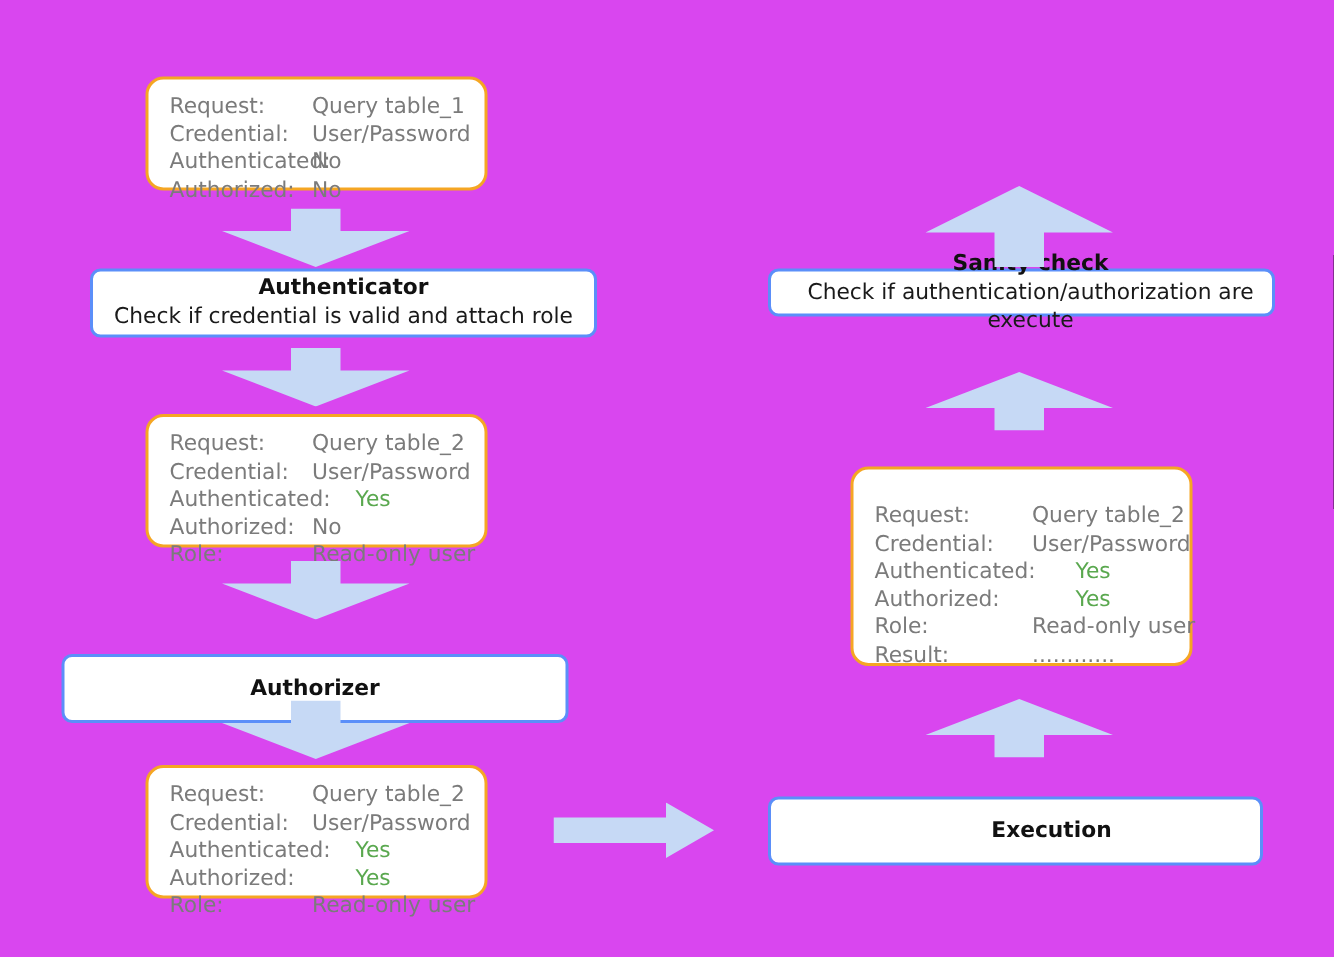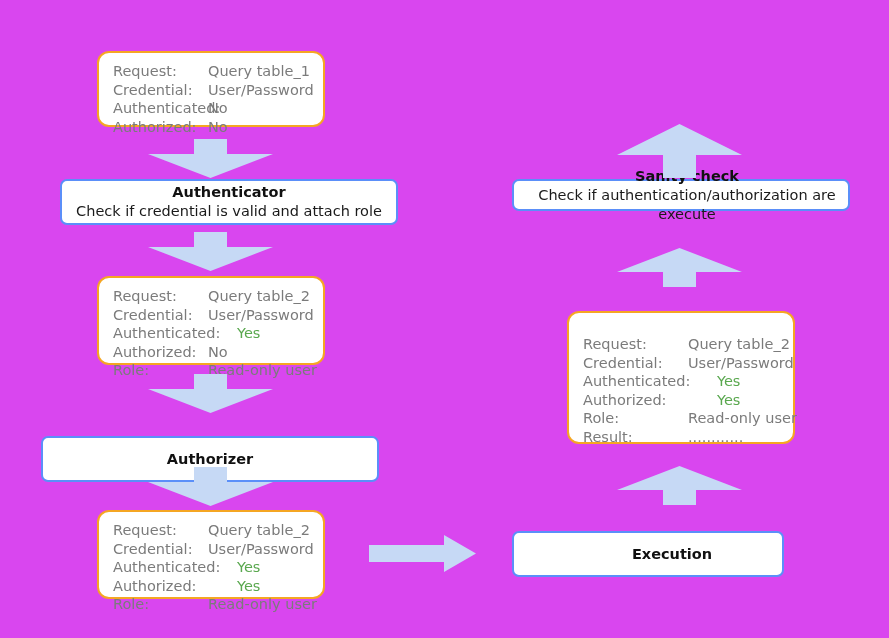--- a/index.html
+++ b/index.html
@@ -184,21 +184,21 @@
       <span class="data-value">Read-only user</span>
     </div>
   </div>
 
   <div class="arrow" style="left:369px; top:535px; width:107px; height:37px;">
     <svg width="107" height="37" viewBox="0 0 107 37">
       <polygon points="0,10 75,10 75,0 107,18.5 75,37 75,27 0,27" fill="#c6d9f5"></polygon>
     </svg>
   </div>
 
-  <div class="proc-box" style="left:512px; top:531px; width:272px; height:46px;padding-left:48px;">
+  <div class="proc-box" style="left:512px; top:531px; width:330px; height:46px;padding-left:48px;">
     <div class="proc-title">Execution</div>
   </div>
 
   <div class="arrow" style="left:617px; top:466px; width:125px; height:39px;">
     <svg width="125" height="39" viewBox="0 0 125 39">
       <polygon points="62.5,0 125,24 79,24 79,39 46,39 46,24 0,24" fill="#c6d9f5"></polygon>
     </svg>
   </div>
 
   <div class="data-box lw-105" style="left:567px; top:311px; width:228px; height:133px; padding-top:22px;">

